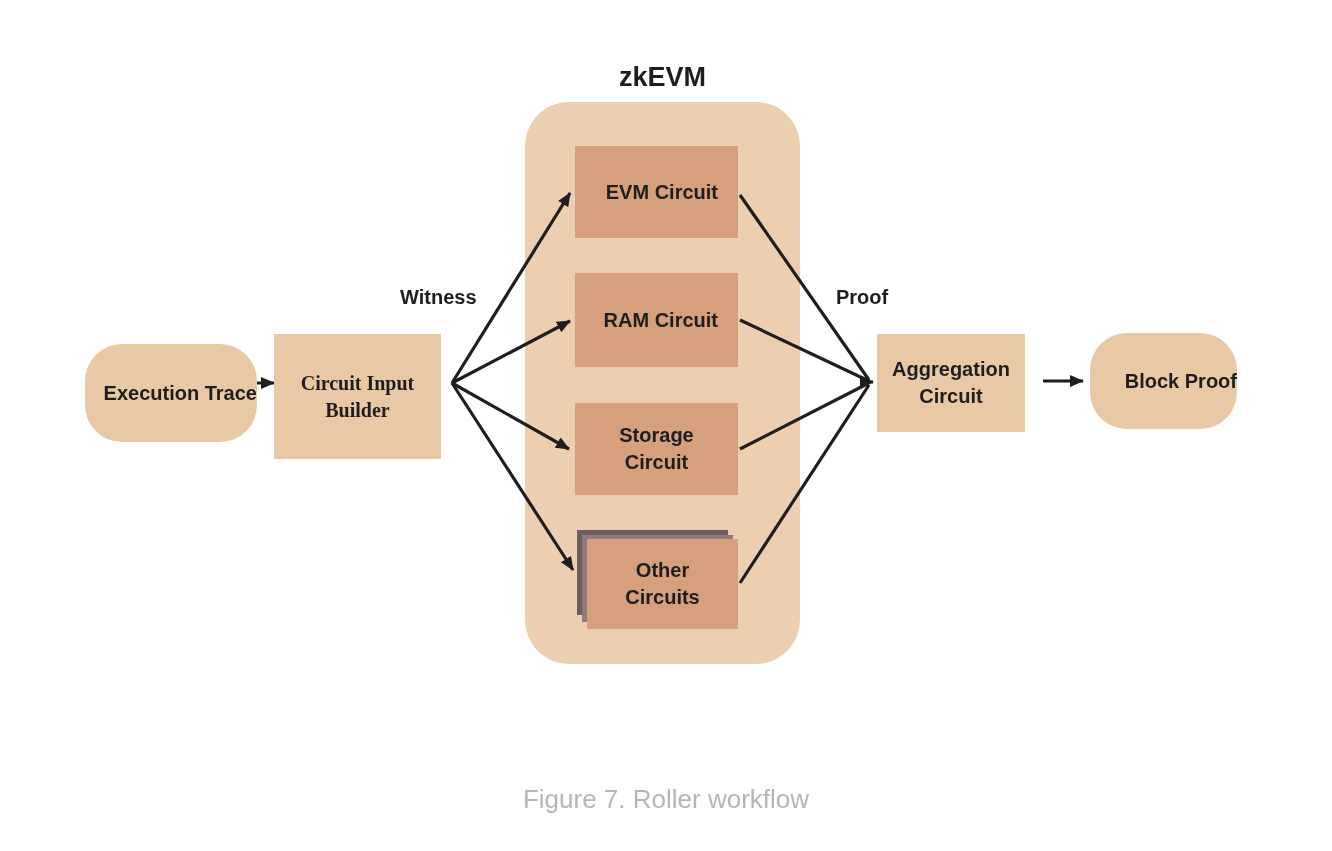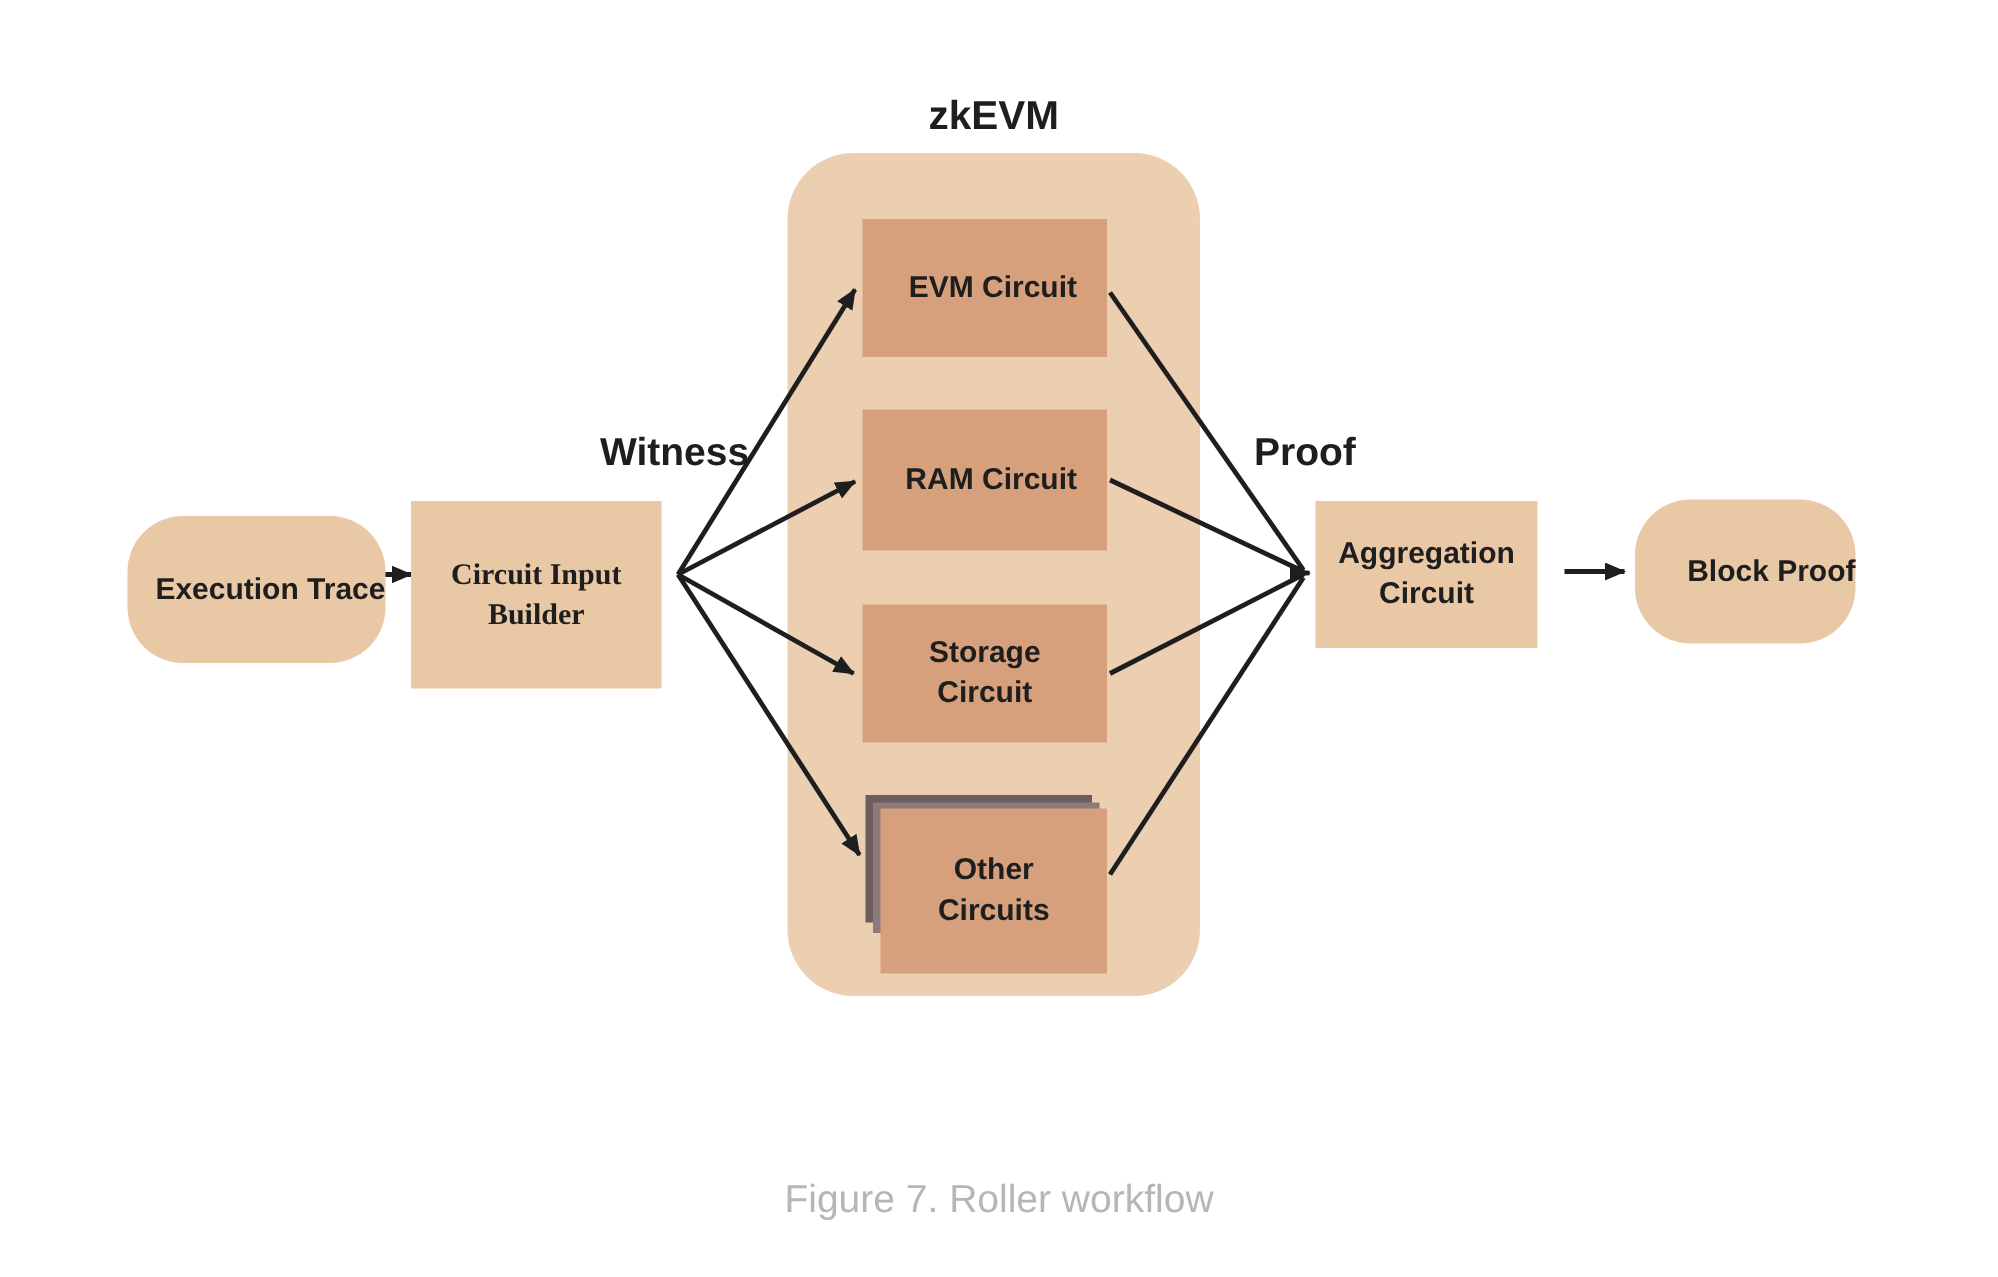--- a/index.html
+++ b/index.html
@@ -71,21 +71,21 @@
     z-index: 2;
   }
   .stack-mid {
     position: absolute;
     background: var(--stack-mid);
     z-index: 2;
   }
   .edge-label {
     position: absolute;
     font-weight: 700;
-    font-size: 26px;
+    font-size: 20px;
     color: var(--text);
     z-index: 2;
     text-align: right;
   }
   .edge-label.witness { left: 400px; top: 286px; }
   .edge-label.proof  { left: 836px; top: 286px; }
   .caption {
     position: absolute;
     left: 0; top: 784px;
     width: 1332px;
@@ -142,21 +142,21 @@
   <div class="node inner" style="left:575px; top:273px; width:163px; height:94px;">
     <span>RAM Circuit</span>
   </div>
 
   <div class="node inner" style="left:575px; top:403px; width:163px; height:92px;">
     <span>Storage Circuit</span>
   </div>
 
   <div class="stack-back" style="left:577px; top:530px; width:151px; height:85px;"></div>
   <div class="stack-mid" style="left:582px; top:535px; width:151px; height:87px;"></div>
-  <div class="node inner" style="left:587px; top:539px; width:151px; height:110px;">
+  <div class="node inner" style="left:587px; top:539px; width:151px; height:90px;">
     <span>Other Circuits</span>
   </div>
 
   <div class="node" style="left:877px; top:334px; width:148px; height:98px;">
     <span>Aggregation Circuit</span>
   </div>
 
   <div class="node pill" style="left:1090px; top:333px; width:147px; height:96px;">
     <span>Block Proof</span>
   </div>

